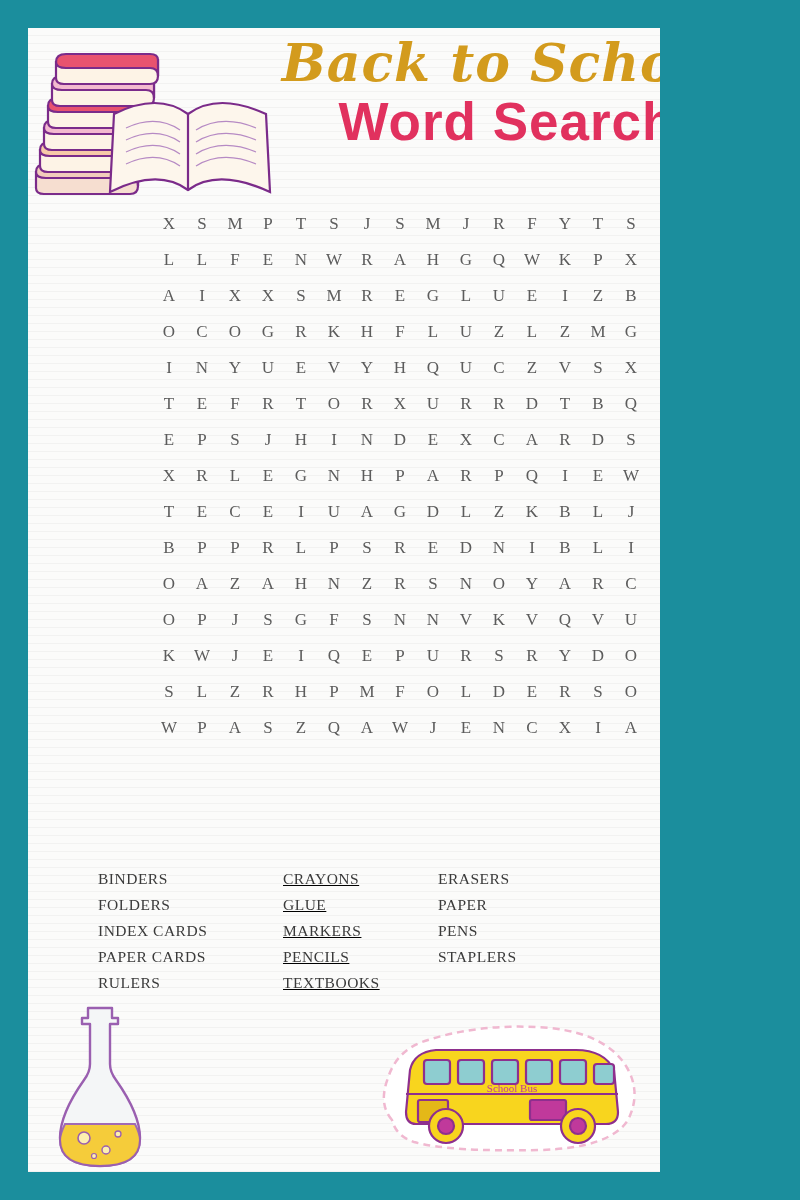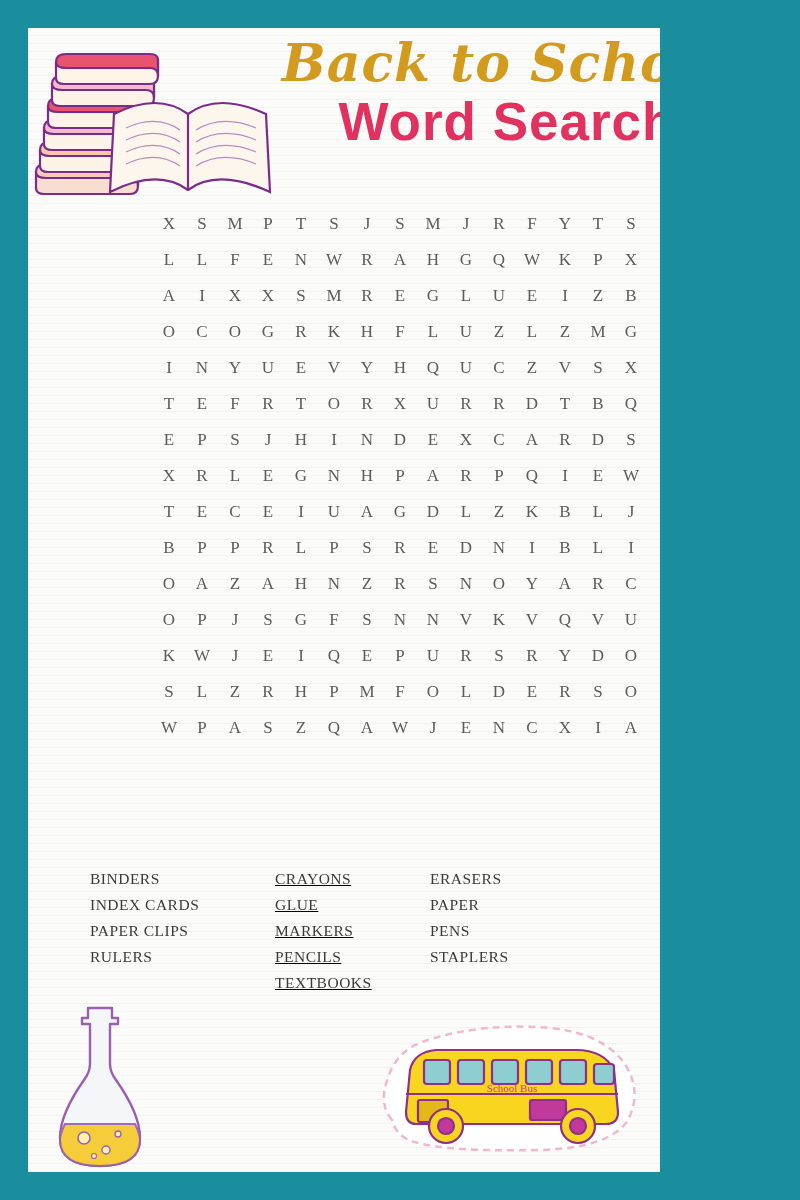--- a/index.html
+++ b/index.html
@@ -119,20 +119,21 @@
     width: 185px;
   }
   .word-col.col2 { width: 155px; text-decoration: underline; }
   .word-item {
     font-family: "Liberation Serif", serif;
     font-size: 15.5px;
     color: #3a3a3a;
     letter-spacing: 0.5px;
     line-height: 26px;
     white-space: nowrap;
+    margin-left: 8px;
   }
 
   
   .flask {
     position: absolute;
     left: 18px;
     bottom: -6px;
     width: 150px;
     height: 180px;
   }
@@ -453,22 +454,23 @@
               <td>I</td>
               <td>A</td>
             </tr>
           </tbody>
       </table>
     </div>
 
     <div class="words">
       <div class="word-col">
         <div class="word-item">BINDERS</div>
+        <div class="word-item">FOLDERS</div>
         <div class="word-item">INDEX CARDS</div>
-        <div class="word-item">PAPER CLIPS</div>
+        <div class="word-item">PAPER CARDS</div>
         <div class="word-item">RULERS</div>
       </div>
       <div class="word-col col2">
         <div class="word-item">CRAYONS</div>
         <div class="word-item">GLUE</div>
         <div class="word-item">MARKERS</div>
         <div class="word-item">PENCILS</div>
         <div class="word-item">TEXTBOOKS</div>
       </div>
       <div class="word-col">

